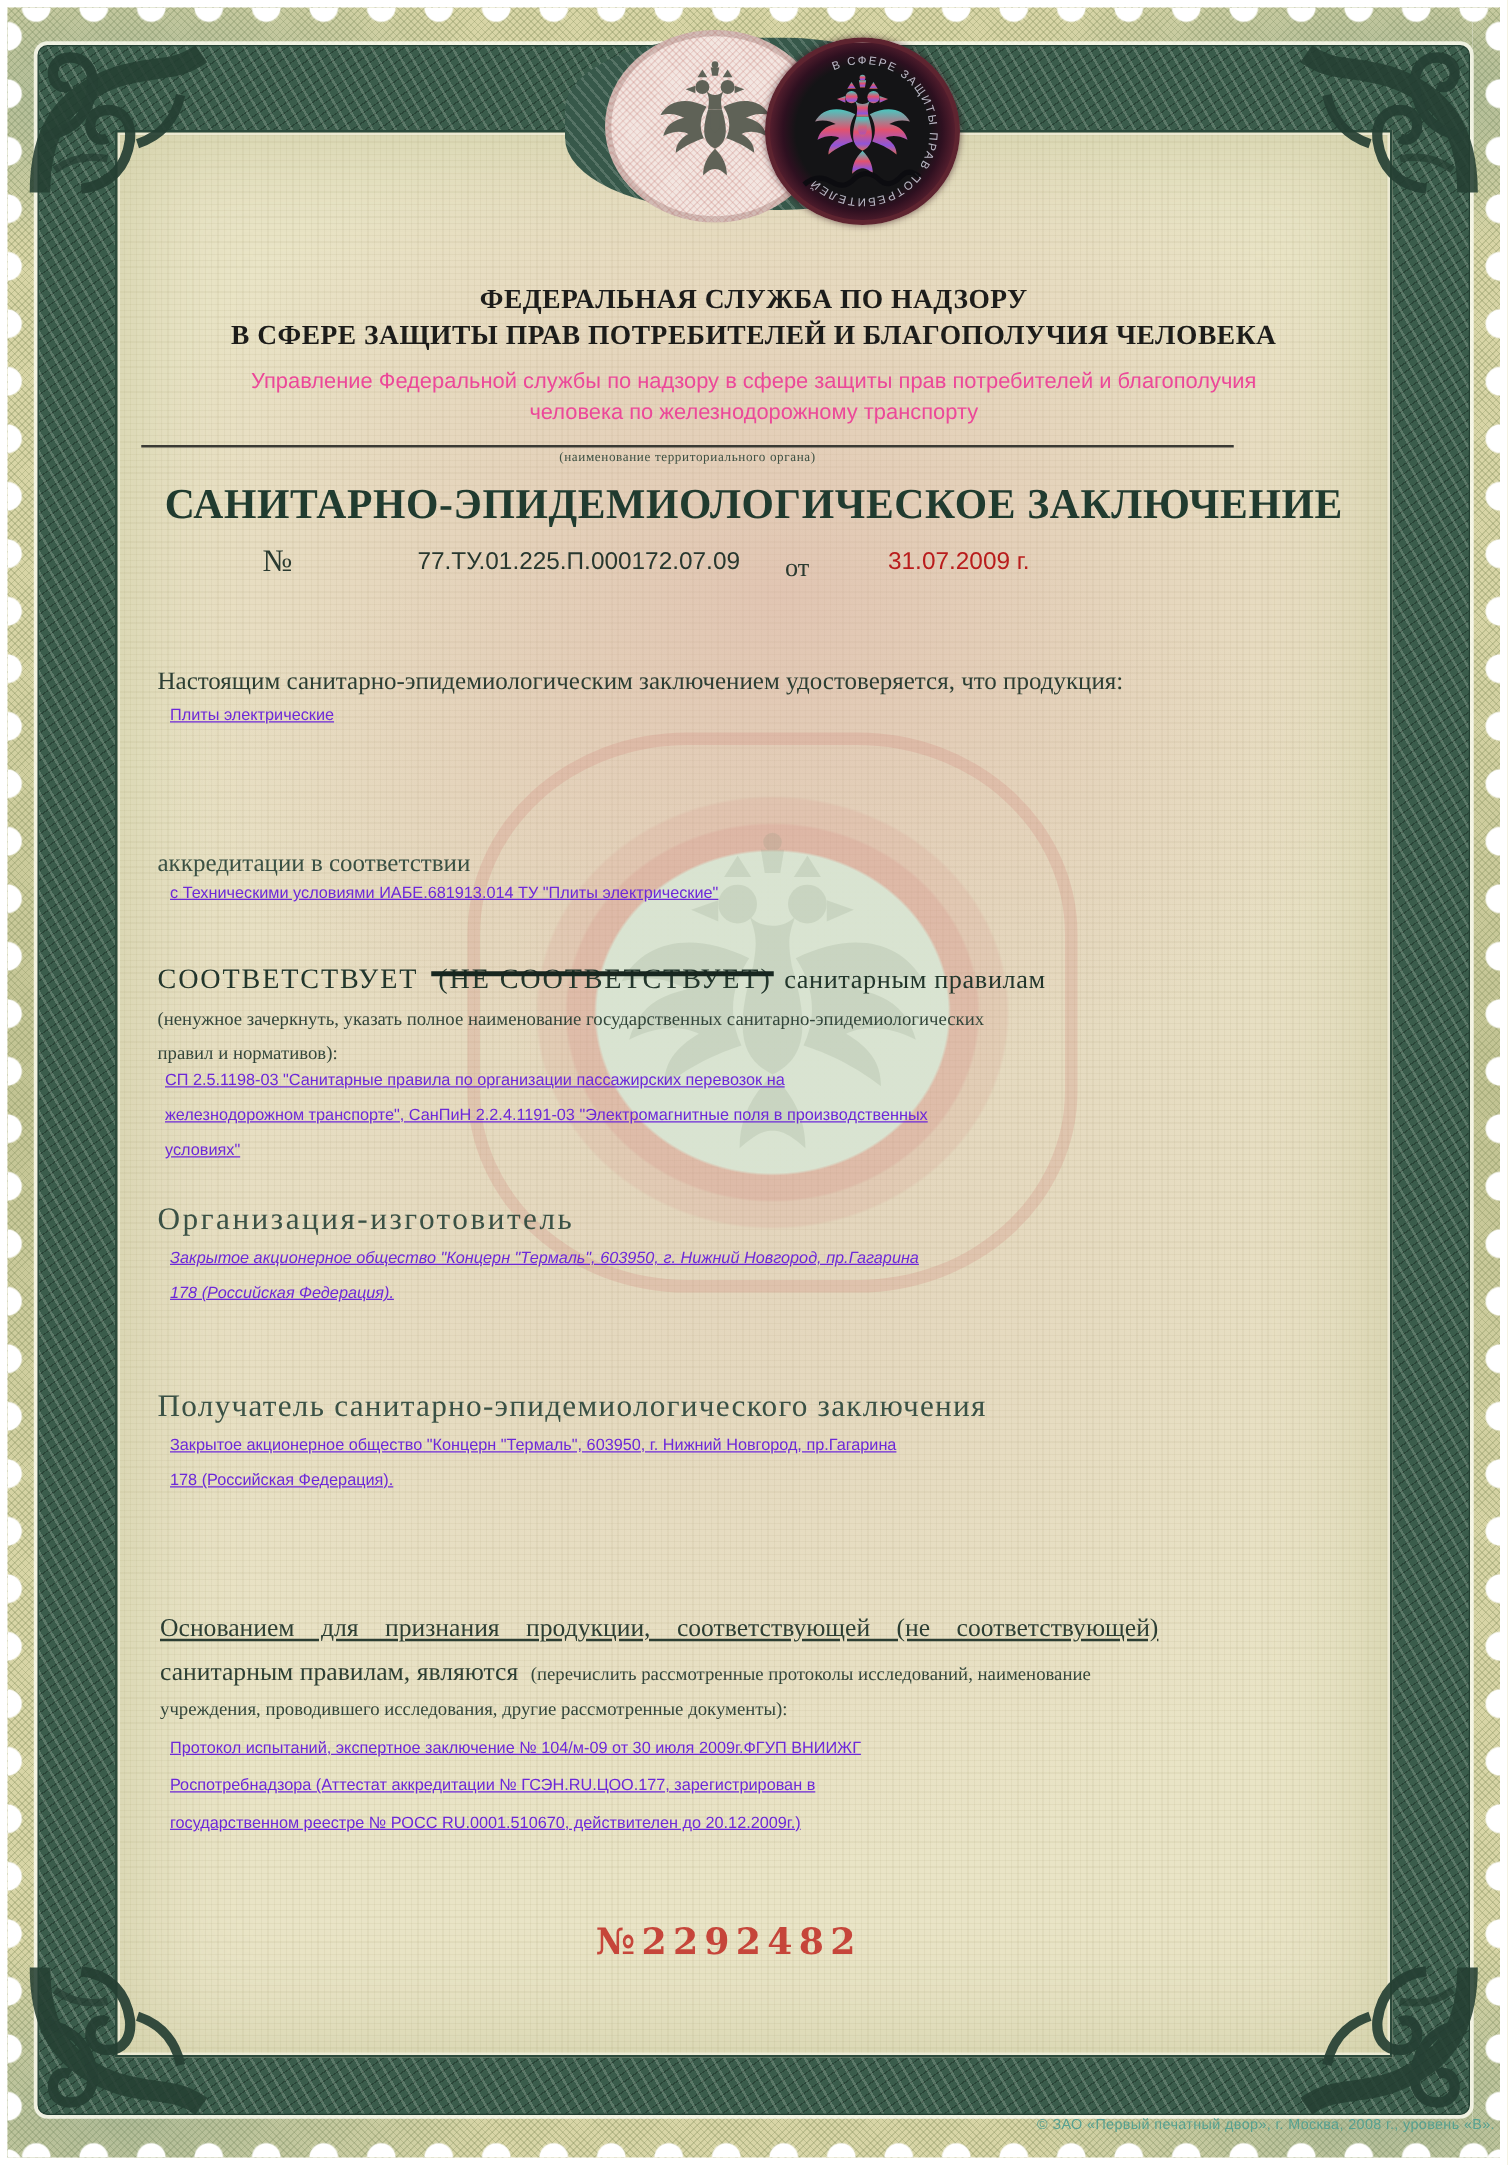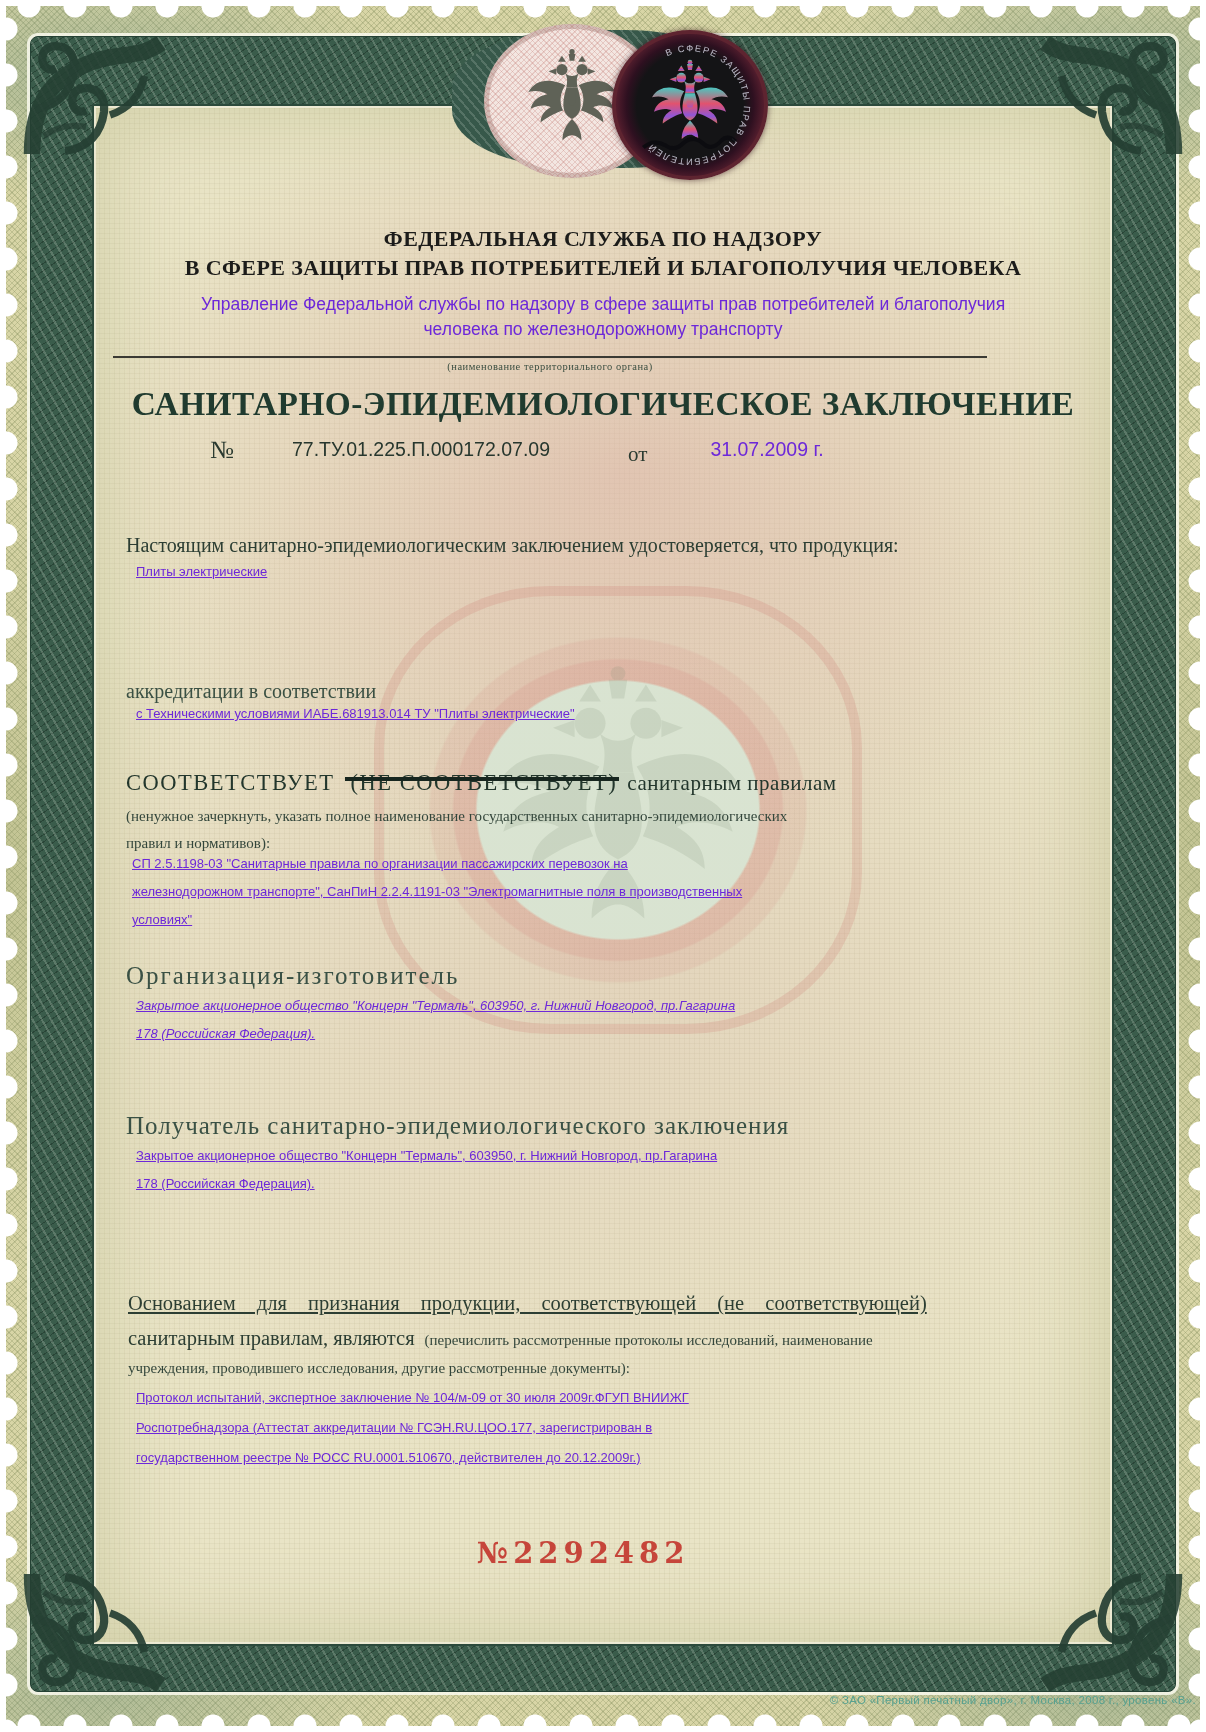--- a/index.html
+++ b/index.html
@@ -80,29 +80,29 @@
     border:10px solid rgba(205,125,115,.22);
     display:flex;align-items:center;justify-content:center;
   }
 
   
   .content{position:absolute;left:92px;top:104px;width:1022px;height:1542px;z-index:4;}
   .abs{position:absolute;}
   .ctr{left:0;width:100%;text-align:center;}
   .hdr{font-weight:bold;font-size:22px;color:#1c1c1a;letter-spacing:.4px;}
   .sans{font-family:"Liberation Sans","DejaVu Sans",sans-serif;}
-  .dept{font-size:17.5px;color:#6d28d9;}
+  .dept{font-size:17.5px;color:#ec4899;}
   .rule{left:21px;width:874px;height:0;border-top:2px solid #3a3a34;}
   .caption{left:21px;width:874px;text-align:center;font-size:10.5px;color:#3c4f42;letter-spacing:.5px;}
   .doc-title{font-weight:bold;font-size:34px;color:#203b2f;letter-spacing:.5px;transform:scaleX(.98);transform-origin:center;}
   .numrow{left:0;width:100%;height:42px;}
   .numsign{position:absolute;left:118px;top:4px;font-size:25px;color:#2a3a30;}
-  .numval{position:absolute;left:200px;top:6px;width:300px;text-align:left;font-size:19.5px;color:#27372e;}
+  .numval{position:absolute;left:200px;top:6px;width:300px;text-align:right;font-size:19.5px;color:#27372e;}
   .ot{position:absolute;left:536px;top:10px;font-size:21px;color:#2a3a30;}
-  .dateval{position:absolute;left:580px;top:6px;width:190px;text-align:center;font-size:19.5px;color:#6d28d9;}
+  .dateval{position:absolute;left:580px;top:6px;width:190px;text-align:center;font-size:19.5px;color:#b91c1c;}
   .form-serif{font-size:20px;color:#2c3e33;}
   .form-serif-green{font-size:20px;color:#3a5043;}
   .val{font-size:13px;color:#6d28d9;white-space:nowrap;text-decoration:underline;}
   .comp-caps{font-size:22.5px;color:#22362c;letter-spacing:1.5px;}
   .nc{position:relative;display:inline-block;}
   .nc::after{content:"";position:absolute;left:-6px;right:-2px;top:27%;height:3.5px;background:#17261f;}
   .comp-low{font-size:21px;color:#22362c;letter-spacing:.5px;}
   .note{font-size:15px;color:#33463b;}
   .headgreen{font-size:25px;color:#3a5145;letter-spacing:2px;}
   .ital{font-style:italic;}

